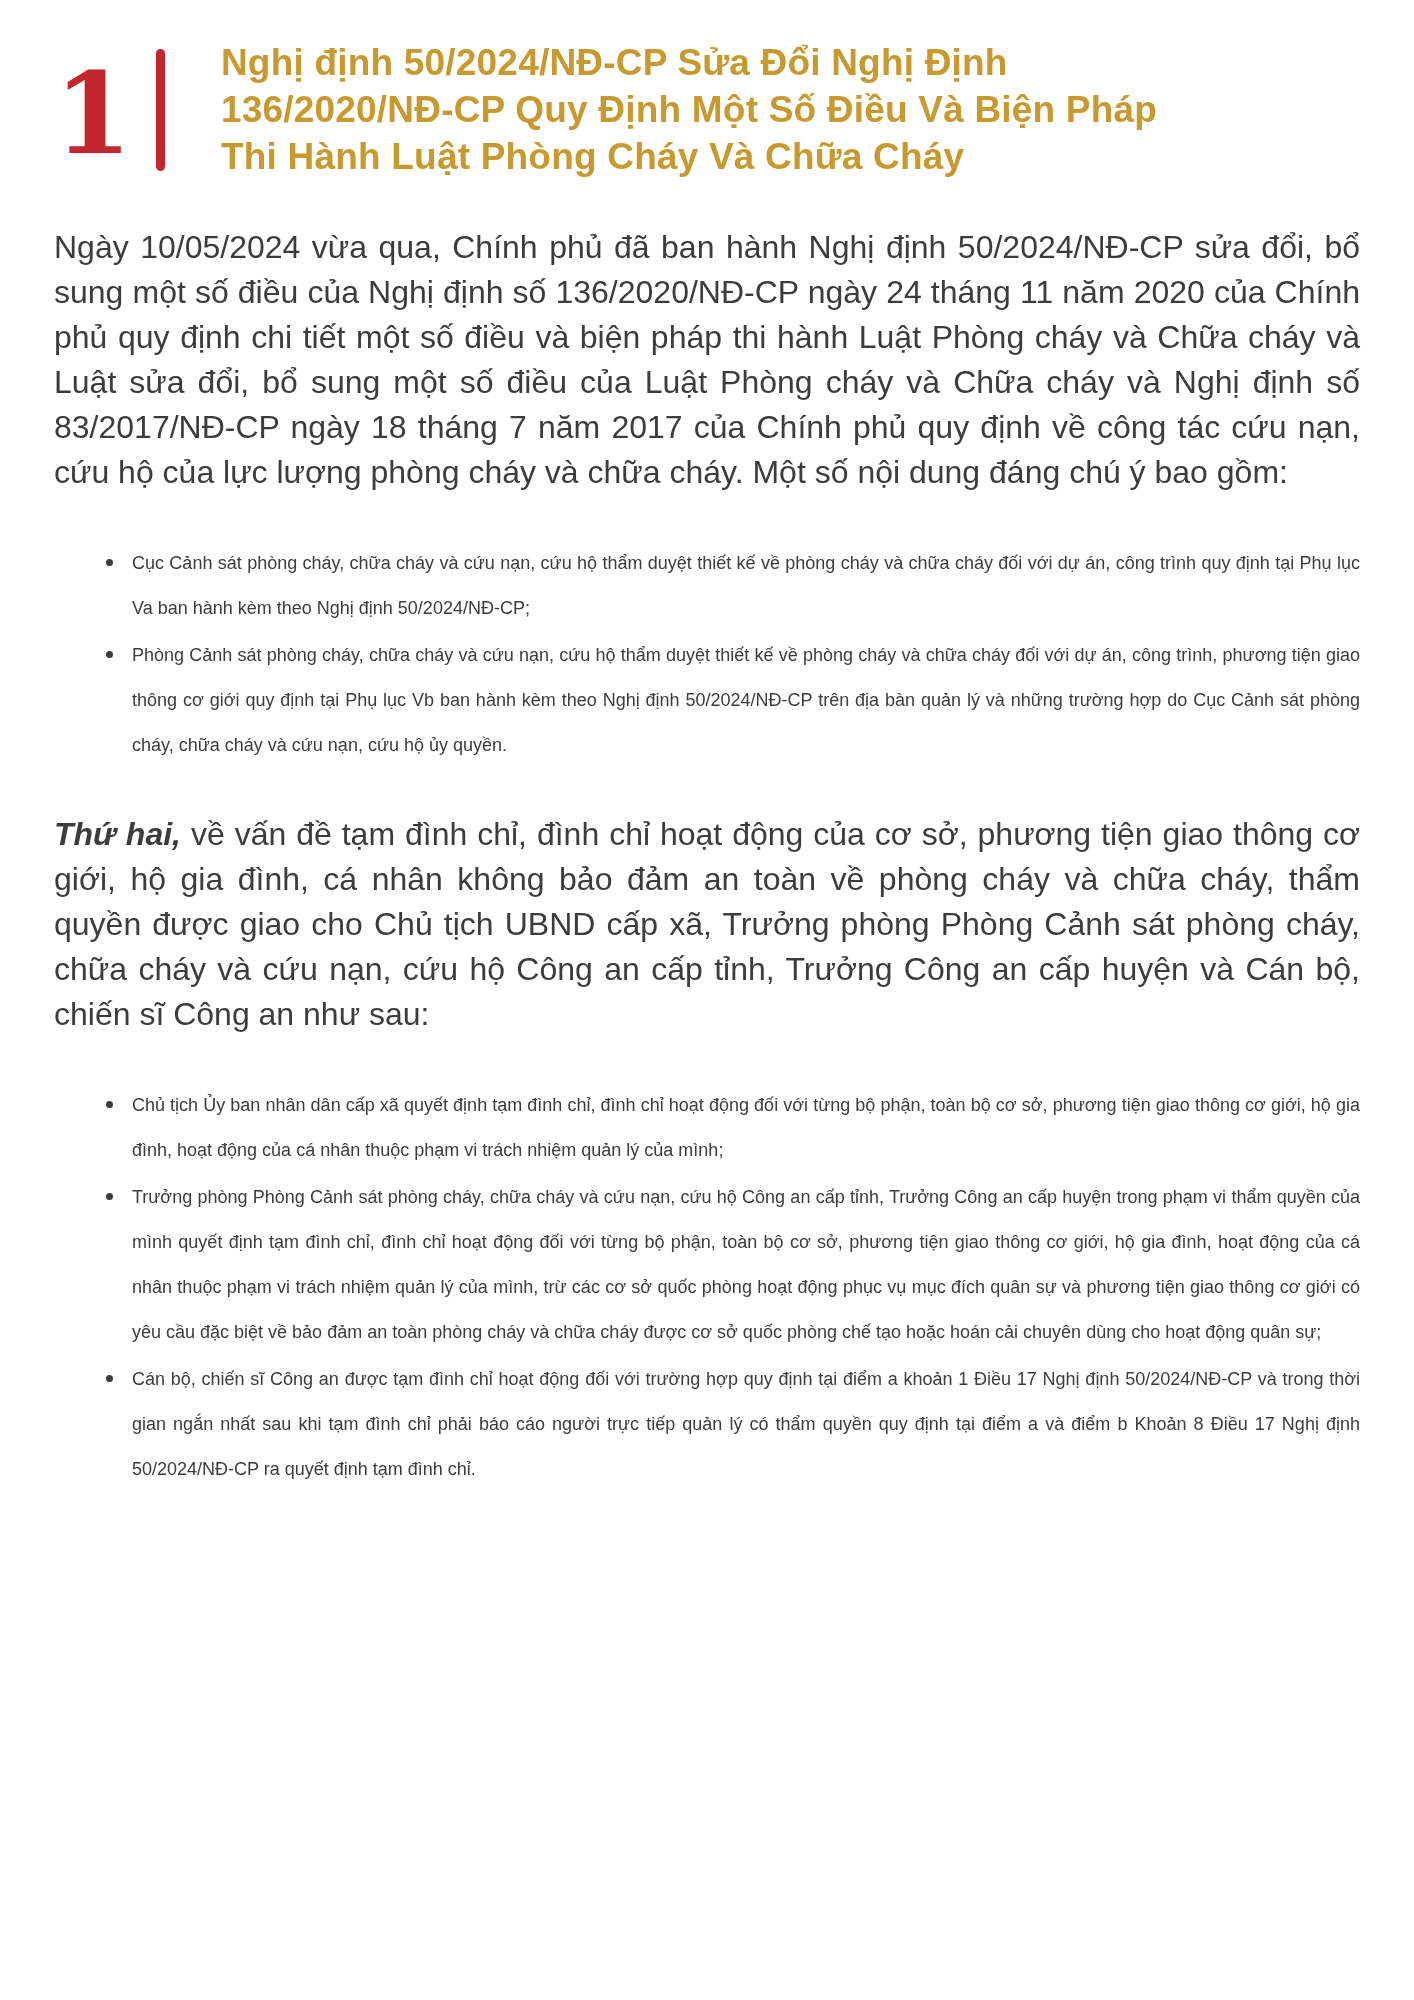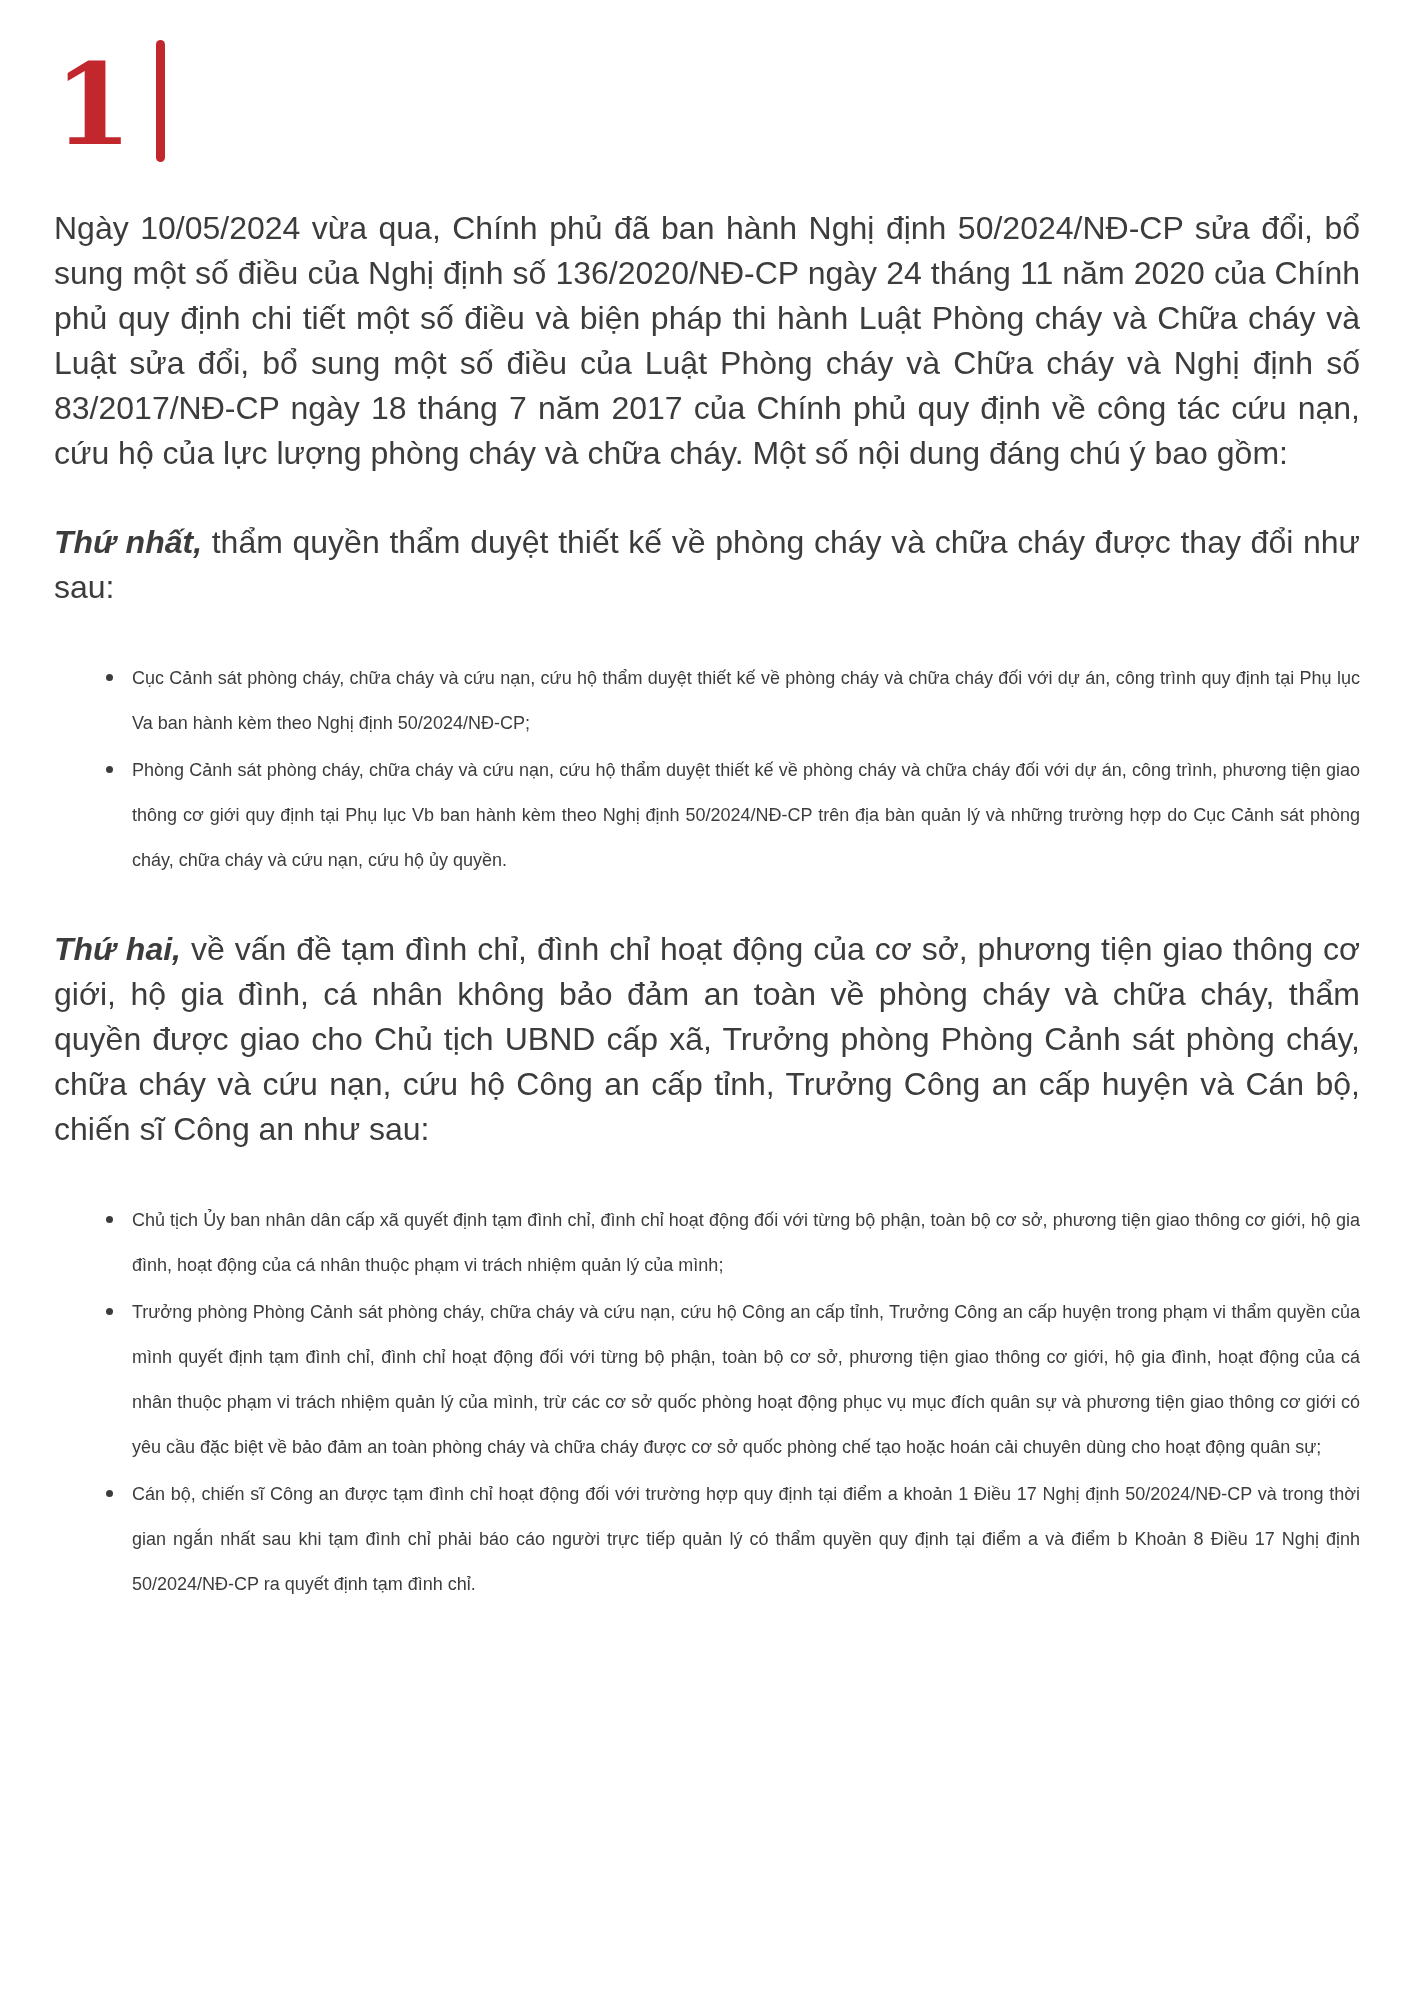--- a/index.html
+++ b/index.html
@@ -75,29 +75,26 @@
   ul.doc-list li::marker { font-size: 22px; }
 </style>
 </head>
 <body>
 
 <div class="page">
 
   <header class="section-header">
     <div class="section-number">1</div>
     <div class="section-bar"></div>
+    <h1 class="section-title">Nghị định 50/2024/NĐ-CP Sửa Đổi Nghị Định 136/2020/NĐ-CP Quy Định Một Số Điều Và Biện Pháp Thi Hành Luật Phòng Cháy Và Chữa Cháy</h1>
   </header>
 
   <p class="doc-text">Ngày 10/05/2024 vừa qua, Chính phủ đã ban hành Nghị định 50/2024/NĐ-CP sửa đổi, bổ sung một số điều của Nghị định số 136/2020/NĐ-CP ngày 24 tháng 11 năm 2020 của Chính phủ quy định chi tiết một số điều và biện pháp thi hành Luật Phòng cháy và Chữa cháy và Luật sửa đổi, bổ sung một số điều của Luật Phòng cháy và Chữa cháy và Nghị định số 83/2017/NĐ-CP ngày 18 tháng 7 năm 2017 của Chính phủ quy định về công tác cứu nạn, cứu hộ của lực lượng phòng cháy và chữa cháy. Một số nội dung đáng chú ý bao gồm:</p>
 
 
-  <p class="doc-text">
-    <span class="lead-phrase">Thứ nhất,</span>
-    <span>thẩm quyền thẩm duyệt thiết kế về phòng cháy và chữa cháy được thay đổi như sau:</span>
-  </p>
 
   <ul class="doc-list">
     <li>Cục Cảnh sát phòng cháy, chữa cháy và cứu nạn, cứu hộ thẩm duyệt thiết kế về phòng cháy và chữa cháy đối với dự án, công trình quy định tại Phụ lục Va ban hành kèm theo Nghị định 50/2024/NĐ-CP;</li>
     <li>Phòng Cảnh sát phòng cháy, chữa cháy và cứu nạn, cứu hộ thẩm duyệt thiết kế về phòng cháy và chữa cháy đối với dự án, công trình, phương tiện giao thông cơ giới quy định tại Phụ lục Vb ban hành kèm theo Nghị định 50/2024/NĐ-CP trên địa bàn quản lý và những trường hợp do Cục Cảnh sát phòng cháy, chữa cháy và cứu nạn, cứu hộ ủy quyền.</li>
   </ul>
 
   <p class="doc-text">
     <span class="lead-phrase">Thứ hai,</span>
     <span>về vấn đề tạm đình chỉ, đình chỉ hoạt động của cơ sở, phương tiện giao thông cơ giới, hộ gia đình, cá nhân không bảo đảm an toàn về phòng cháy và chữa cháy, thẩm quyền được giao cho Chủ tịch UBND cấp xã, Trưởng phòng Phòng Cảnh sát phòng cháy, chữa cháy và cứu nạn, cứu hộ Công an cấp tỉnh, Trưởng Công an cấp huyện và Cán bộ, chiến sĩ Công an như sau:</span>
   </p>

